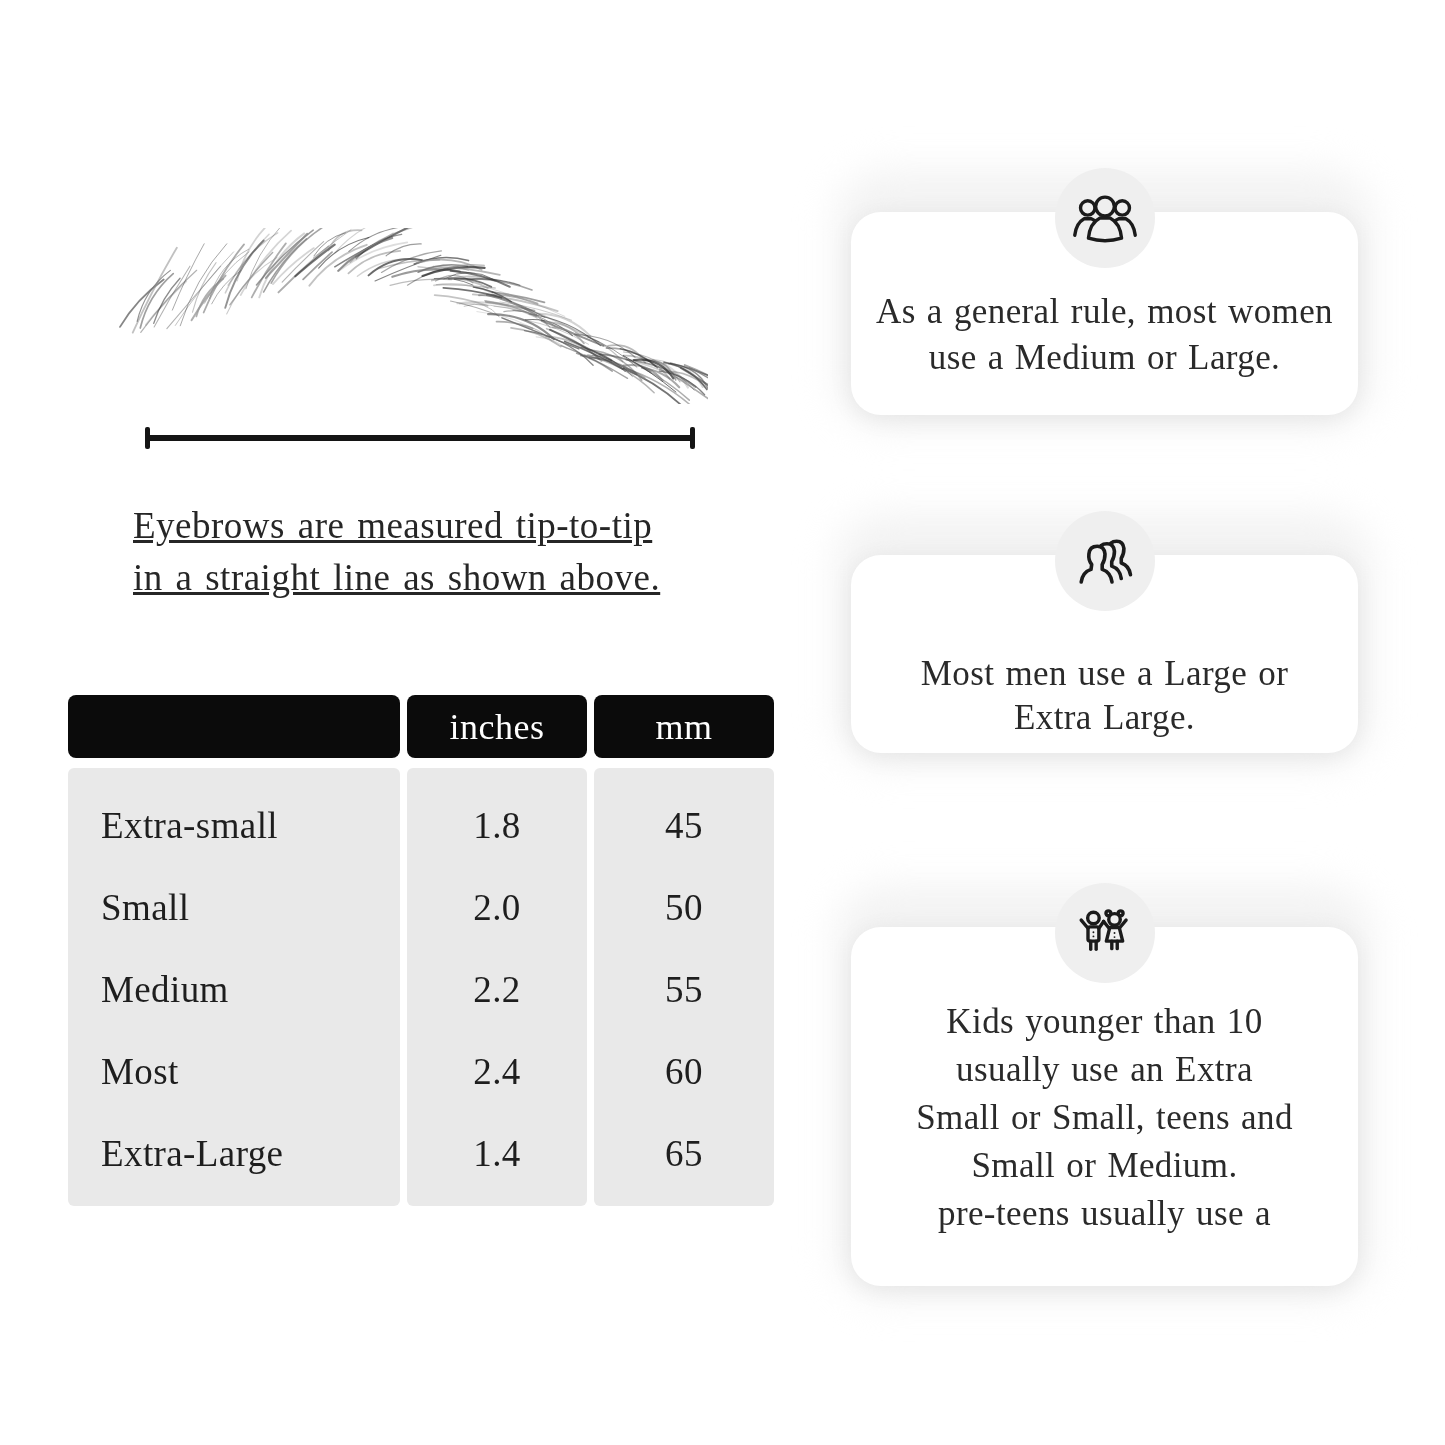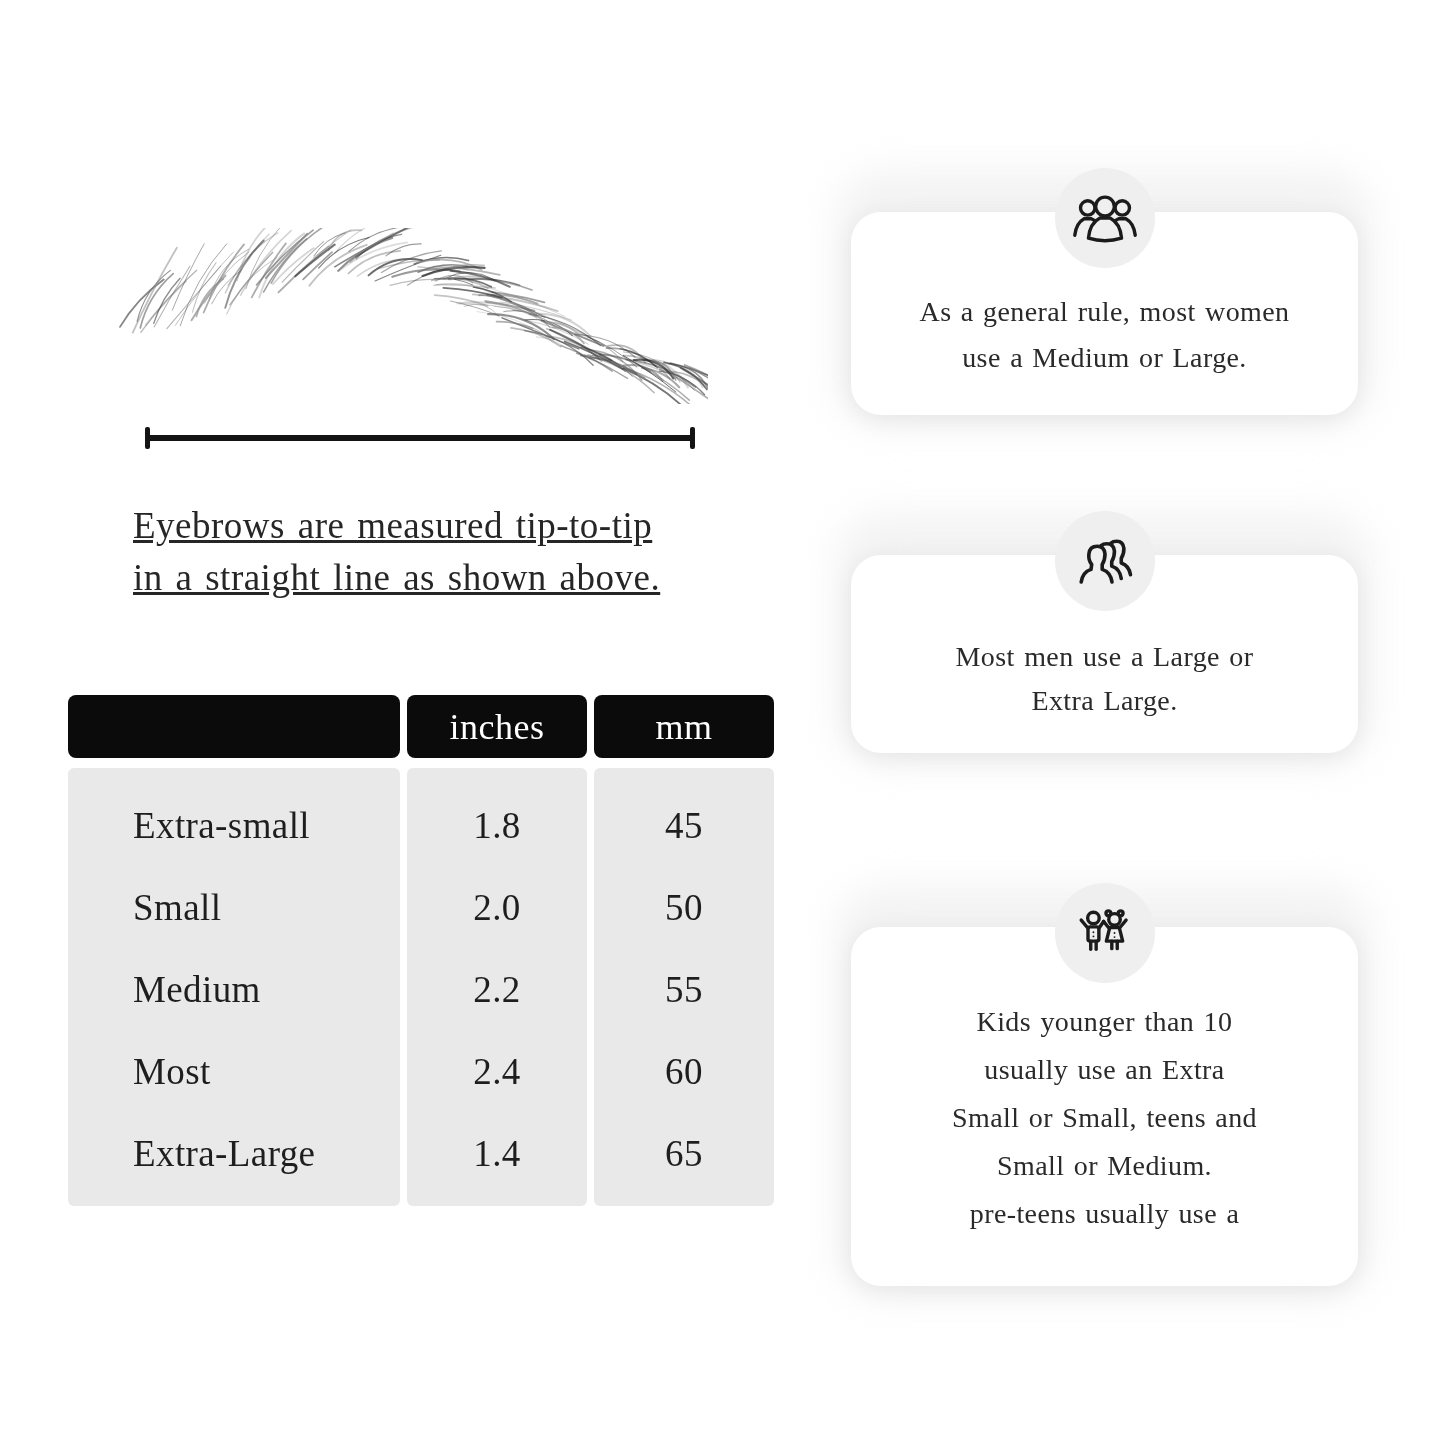--- a/index.html
+++ b/index.html
@@ -42,44 +42,44 @@
   }
   .t-body{display:flex;gap:7px;margin-top:10px;}
   .t-col{background:var(--panel-bg);border-radius:6px;padding:16px 0 12px 0;}
   .c1{width:332px;}
   .c2{width:180px;}
   .c3{width:180px;}
   .t-cell{
     height:82px;display:flex;align-items:center;justify-content:center;
     font-size:37px;color:#1e1e1e;letter-spacing:0.4px;
   }
-  .c1 .t-cell{justify-content:flex-start;padding-left:33px;margin-left:32px;}
+  .c1 .t-cell{justify-content:flex-start;padding-left:33px;}
   
   .card{position:absolute;left:851px;width:507px;}
   .card::before{
     content:"";position:absolute;inset:-42px -16px -12px -16px;
     background:#f3f3f3;border-radius:52px;filter:blur(18px);z-index:0;
   }
   .card-body{
     position:absolute;inset:0;background:#ffffff;border-radius:30px;z-index:1;
     box-shadow:0 4px 24px rgba(0,0,0,0.07);
   }
   .card-icon-circle{
     position:absolute;left:50%;transform:translateX(-50%);top:-44px;
     width:100px;height:100px;border-radius:50%;background:var(--circle-bg);
     z-index:2;display:flex;align-items:center;justify-content:center;
   }
   .card-text{
     position:absolute;left:0;right:0;text-align:center;z-index:2;
-    font-size:28px;color:#2a2a2a;letter-spacing:0.4px;word-spacing:2px;
+    font-size:35px;color:#2a2a2a;letter-spacing:0.4px;word-spacing:2px;
   }
   #card-women{top:212px;height:203px;}
   #card-women .card-text{top:77px;line-height:46px;}
   #card-men{top:555px;height:198px;}
-  #card-men .card-text{top:80px;line-height:44px;}
+  #card-men .card-text{top:97px;line-height:44px;}
   #card-kids{top:927px;height:359px;}
   #card-kids .card-text{top:71px;line-height:48px;}
   .icon-svg{display:block;}
   .icon-svg path,.icon-svg circle,.icon-svg rect,.icon-svg line{vector-effect:non-scaling-stroke;}
 </style>
 </head>
 <body>
 
 <div class="page">
 

